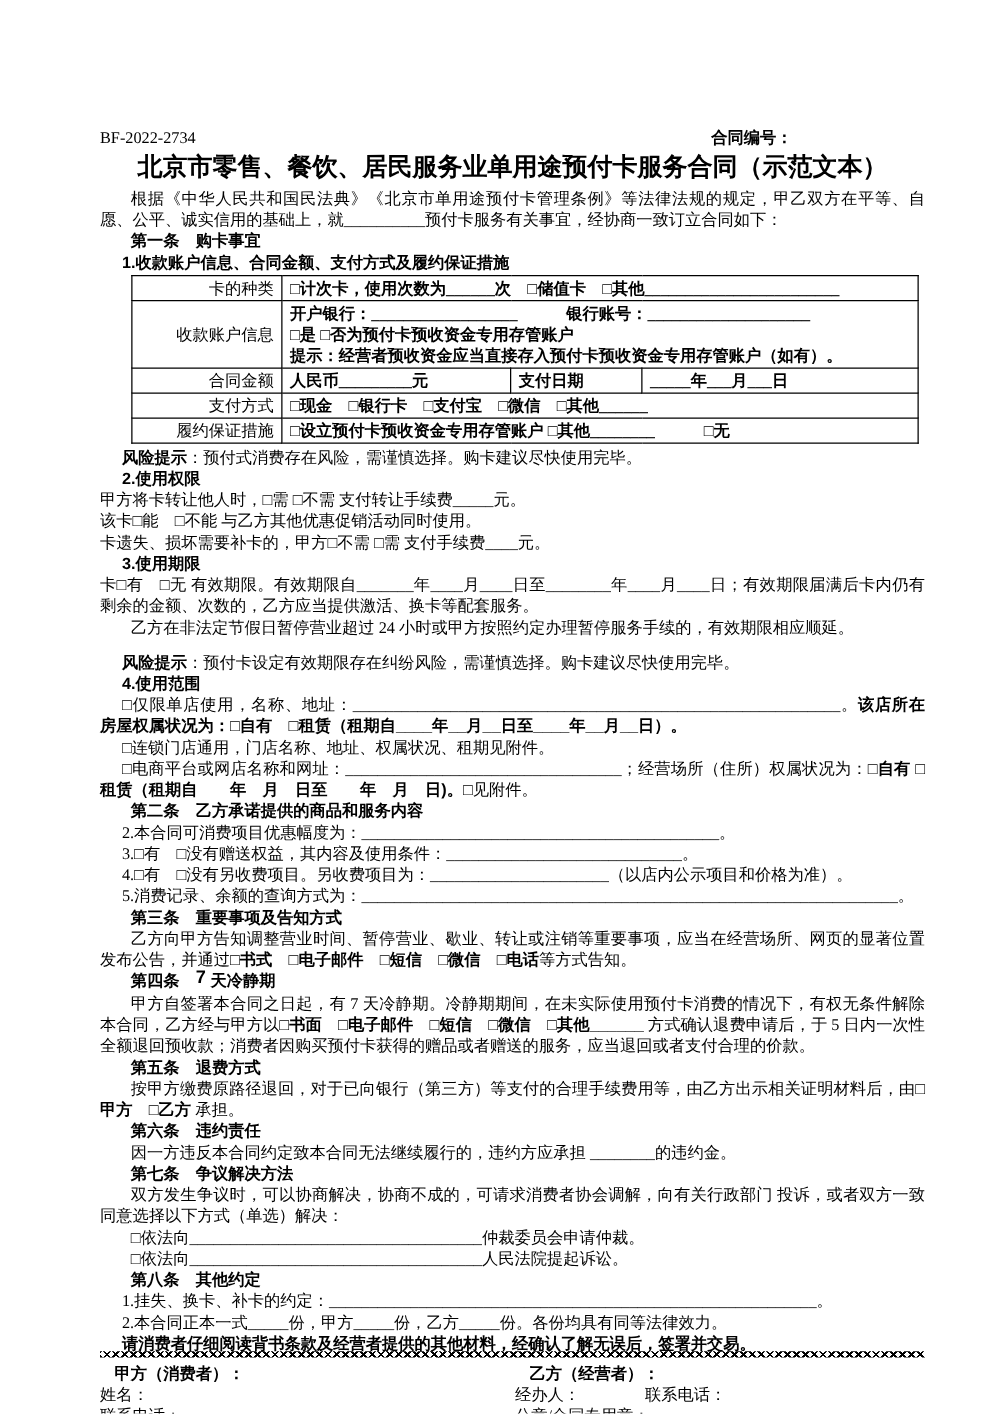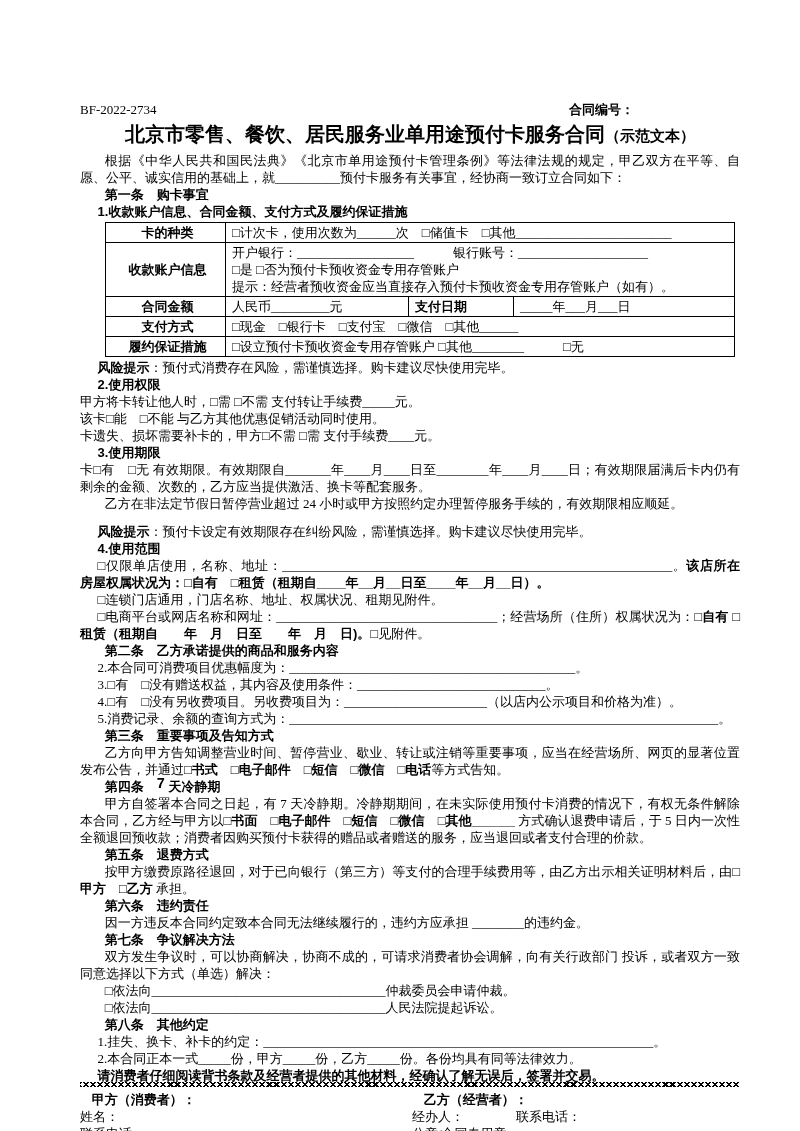--- a/index.html
+++ b/index.html
@@ -9,21 +9,21 @@
     font-family:"Liberation Serif","DejaVu Serif",serif;
     font-size:13px;line-height:17px;overflow:hidden;
   }
   .doc-header{display:flex;justify-content:space-between;align-items:baseline;}
   .doc-code{font-size:13px;}
   .contract-no{font-weight:bold;padding-right:106px;margin-top:41px;}
   .title{
     text-align:center;font-family:"Liberation Sans","DejaVu Sans",sans-serif;
     font-weight:bold;font-size:20px;line-height:26px;margin:3px 0 3px 0;
   }
-  .title .sub{font-size:15px;}
+  .title .sub{font-size:20px;}
   .ln{margin:0;}
   .jt{text-align:justify;}
   .i1{text-indent:1.35em;}
   .i2{text-indent:1.9em;}
   .hd{font-family:"Liberation Sans","DejaVu Sans",sans-serif;font-weight:bold;}
   .risk{font-family:"Liberation Sans","DejaVu Sans",sans-serif;}
   .b{font-weight:bold;font-family:"Liberation Sans","DejaVu Sans",sans-serif;}
   .r{font-weight:bold;font-family:"Liberation Sans","DejaVu Sans",sans-serif;
      position:relative;top:-3px;font-size:14.5px;}
   .sp{height:11px;}
@@ -33,23 +33,23 @@
     content:"";position:absolute;left:0;right:0;bottom:0;height:5px;
     background-image:
       repeating-linear-gradient(135deg,#000 0 1.5px,transparent 1.5px 5px),
       repeating-linear-gradient(45deg,#000 0 1.5px,transparent 1.5px 5px);
   }
   table.contract{
     border-collapse:collapse;margin:2px 0 2px 25px;width:630px;
   }
   table.contract th,table.contract td{
     border:1.8px solid #000;padding:1px 6px;vertical-align:middle;
-    font-size:13px;line-height:17px;
+    font-size:13px;line-height:17px;font-weight:bold;
   }
-  table.contract th{font-weight:bold;text-align:center;padding-left:10px;white-space:nowrap;}
+  table.contract th{font-weight:normal;text-align:right;padding-left:10px;white-space:nowrap;}
   .cell-line{display:block;}
   .sig{display:flex;margin-top:4px;}
   .sig-col{width:50%;box-sizing:border-box;}
   .sig-col.right{padding-left:2px;}
   .sig-title{font-weight:bold;font-family:Liberation Sans, sans-serif;text-indent:0.9em;}
   .sig-line{margin:0;}
   .sig-gap{display:inline-block;width:52px;}
 </style>
 </head>
 <body>

